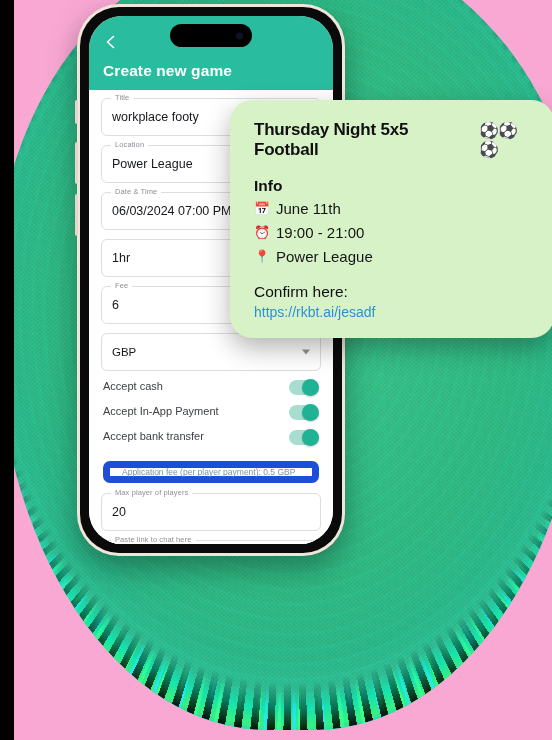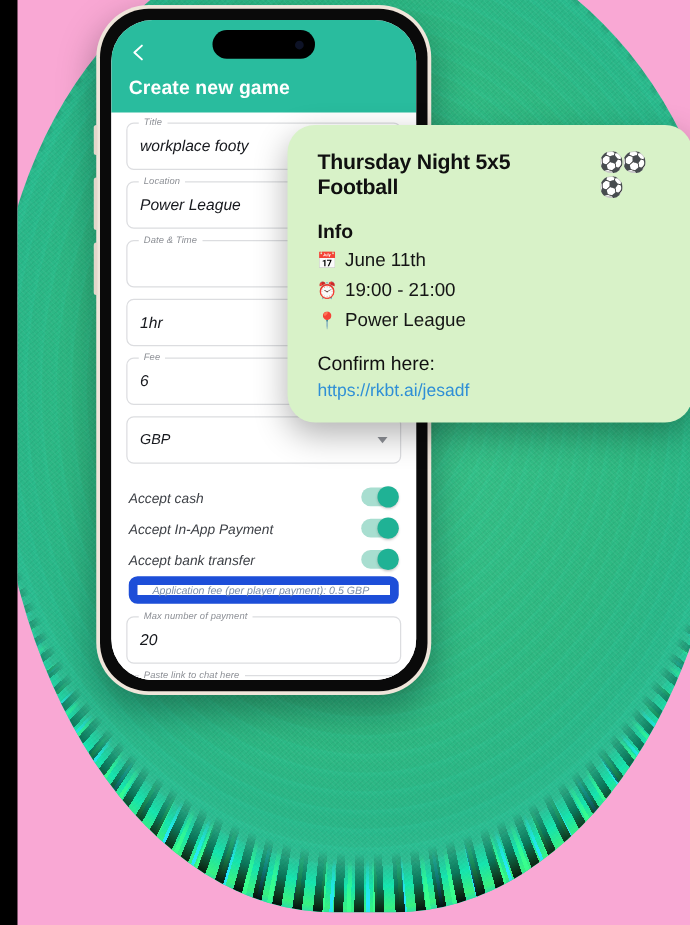--- a/index.html
+++ b/index.html
@@ -173,21 +173,20 @@
     font-size: 15.5px;
     font-weight: 700;
     letter-spacing: .1px;
   }
 
   
   .form {
     padding: 8px 12px 0 12px;
     background: #fff;
     height: calc(100% - 74px);
-    font-style: italic;
   }
   .field {
     position: relative;
     border: 1px solid #dcdde0;
     border-radius: 6px;
     height: 38px;
     margin-bottom: 9px;
     display: flex;
     align-items: center;
     padding: 0 10px;
@@ -212,21 +211,21 @@
     right: 10px; top: 50%;
     transform: translateY(-50%);
     width: 0; height: 0;
     border-left: 4px solid transparent;
     border-right: 4px solid transparent;
     border-top: 5px solid #8f9298;
   }
 
   .toggle-row {
     display: flex;
-    align-items: flex-end;
+    align-items: flex-start;
     justify-content: space-between;
     height: 25px;
     margin: 0 2px 0 2px;
   }
   .toggle-row .tlabel {
     font-size: 11px;
     color: #3d4046;
   }
   .switch {
     position: relative;
@@ -349,20 +348,21 @@
             <span class="value">workplace footy</span>
           </div>
 
           <div class="field">
             <span class="legend">Location</span>
             <span class="value">Power League</span>
           </div>
 
           <div class="field">
             <span class="legend">Date &amp; Time</span>
+            <span class="value">06/03/2024 07:00 PM</span>
           </div>
 
           <div class="field">
             <span class="value">1hr</span>
           </div>
 
           <div class="field">
             <span class="legend">Fee</span>
             <span class="value">6</span>
           </div>
@@ -389,21 +389,21 @@
           <div class="toggle-row">
             <span class="tlabel">Accept bank transfer</span>
             <span class="switch">
                 <span class="knob"></span>
               </span>
           </div>
 
           <div class="fee-note">Application fee (per player payment): 0.5 GBP</div>
 
           <div class="field">
-            <span class="legend">Max number of payment</span>
+            <span class="legend">Max player of players</span>
             <span class="value">20</span>
           </div>
 
           <div class="field">
             <span class="legend">Paste link to chat here</span>
 
           </div>
 
         </div>
       </div>

